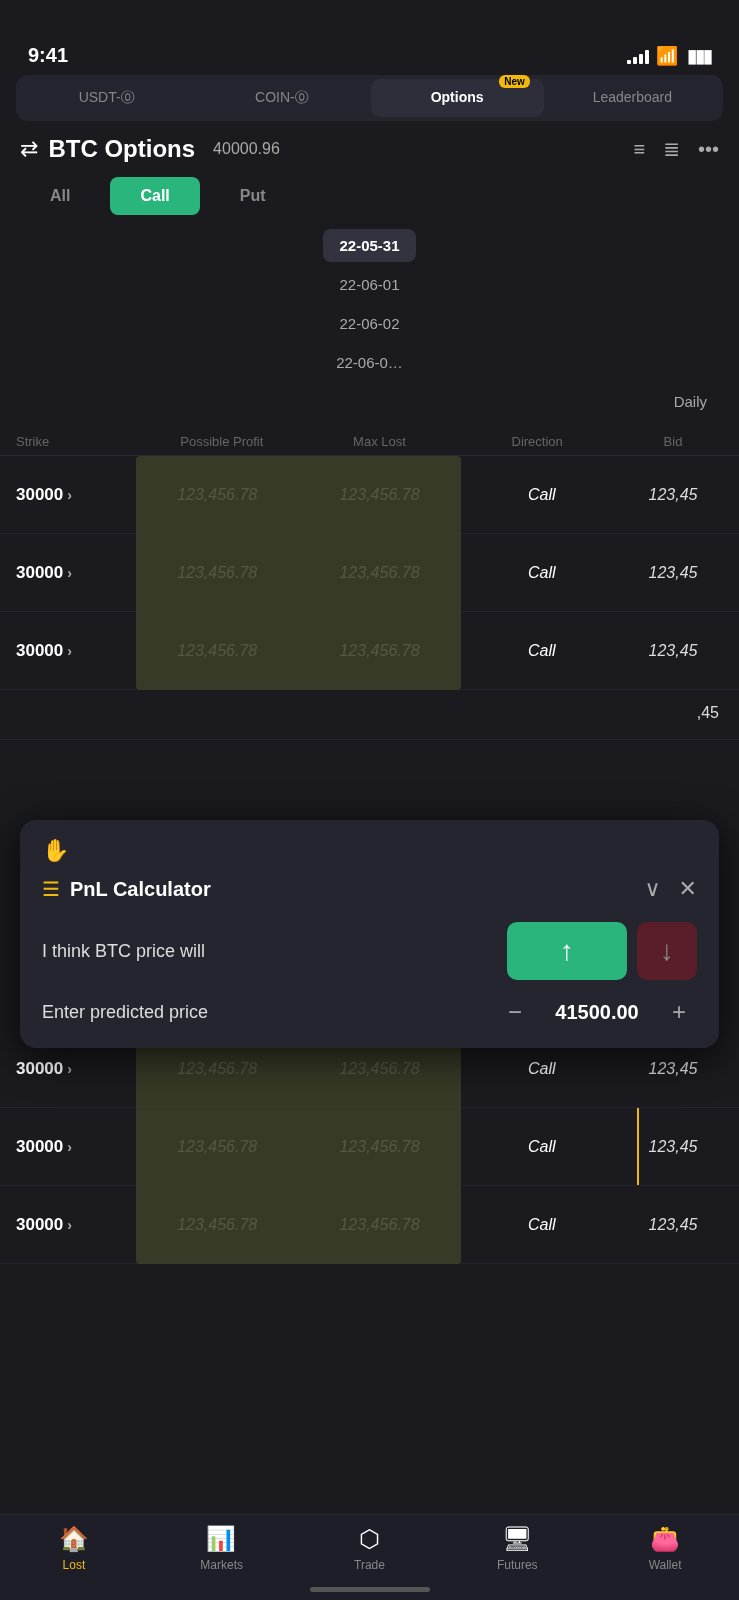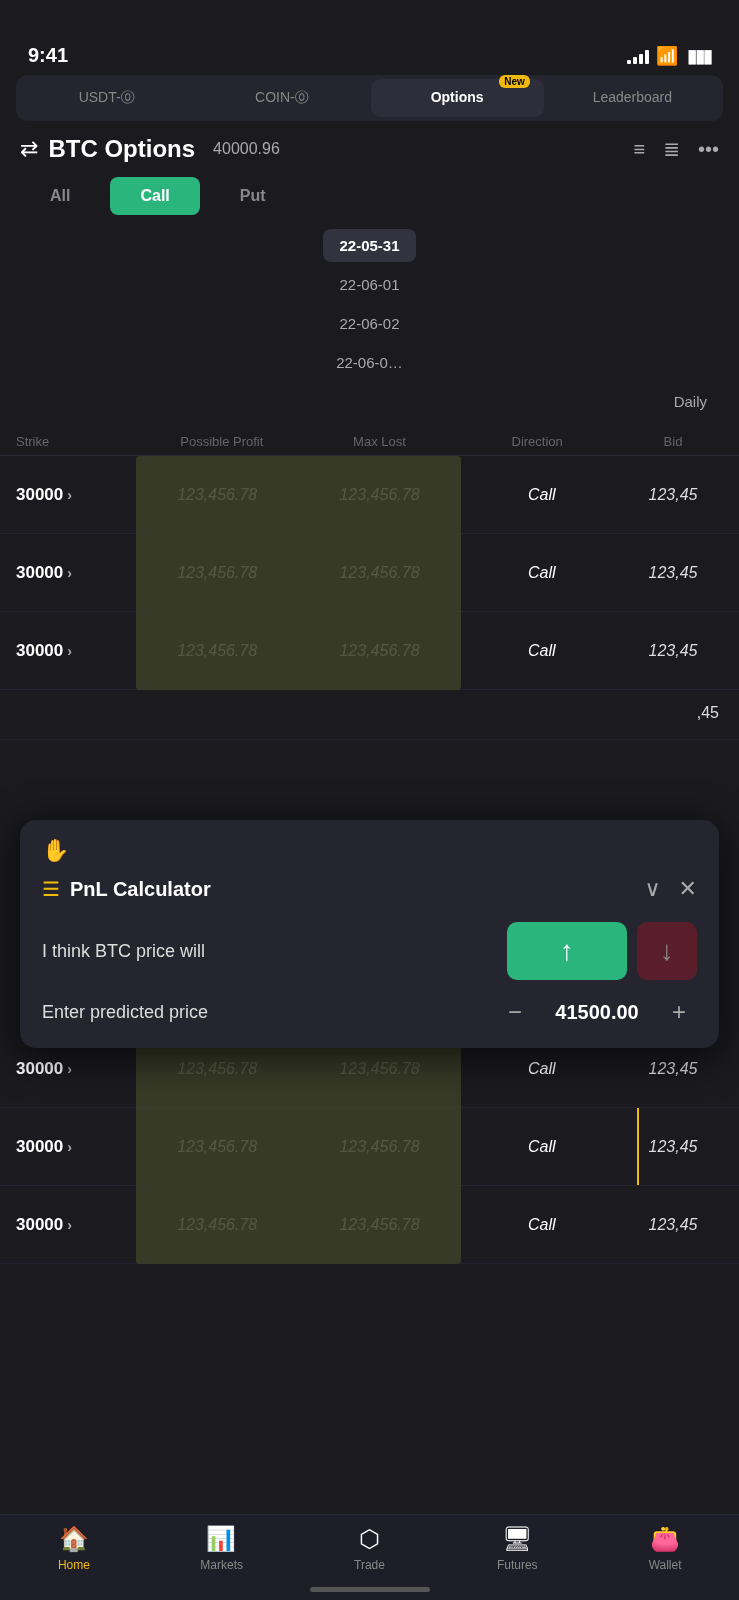--- a/index.html
+++ b/index.html
@@ -593,21 +593,21 @@
       <div class="row-cell">123,456.78</div>
       <div class="row-cell direction">Call</div>
       <div class="row-cell">123,45</div>
     </div>
   </div>
 </div>
 
 <div class="bottom-nav">
   <div class="nav-item active">
     <span class="nav-icon">🏠</span>
-    <span class="nav-label">Home</span>
+    <span class="nav-label">Lost</span>
   </div>
   <div class="nav-item">
     <span class="nav-icon">📊</span>
     <span class="nav-label">Markets</span>
   </div>
   <div class="nav-item">
     <span class="nav-icon">⬡</span>
     <span class="nav-label">Trade</span>
   </div>
   <div class="nav-item">

